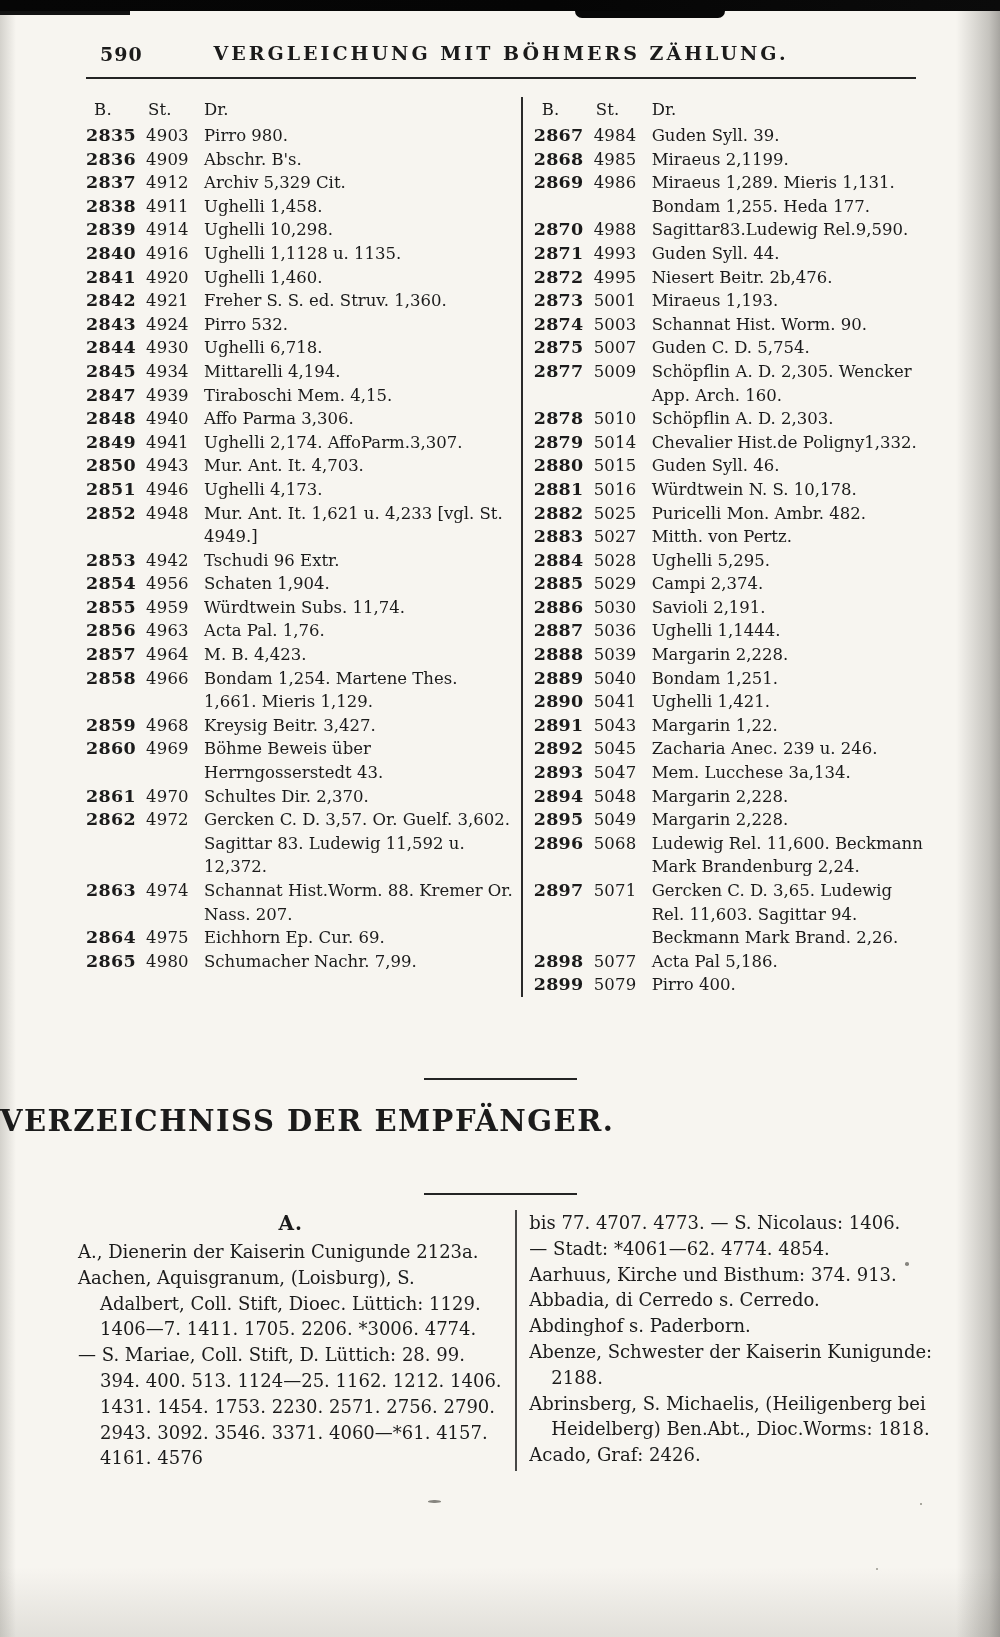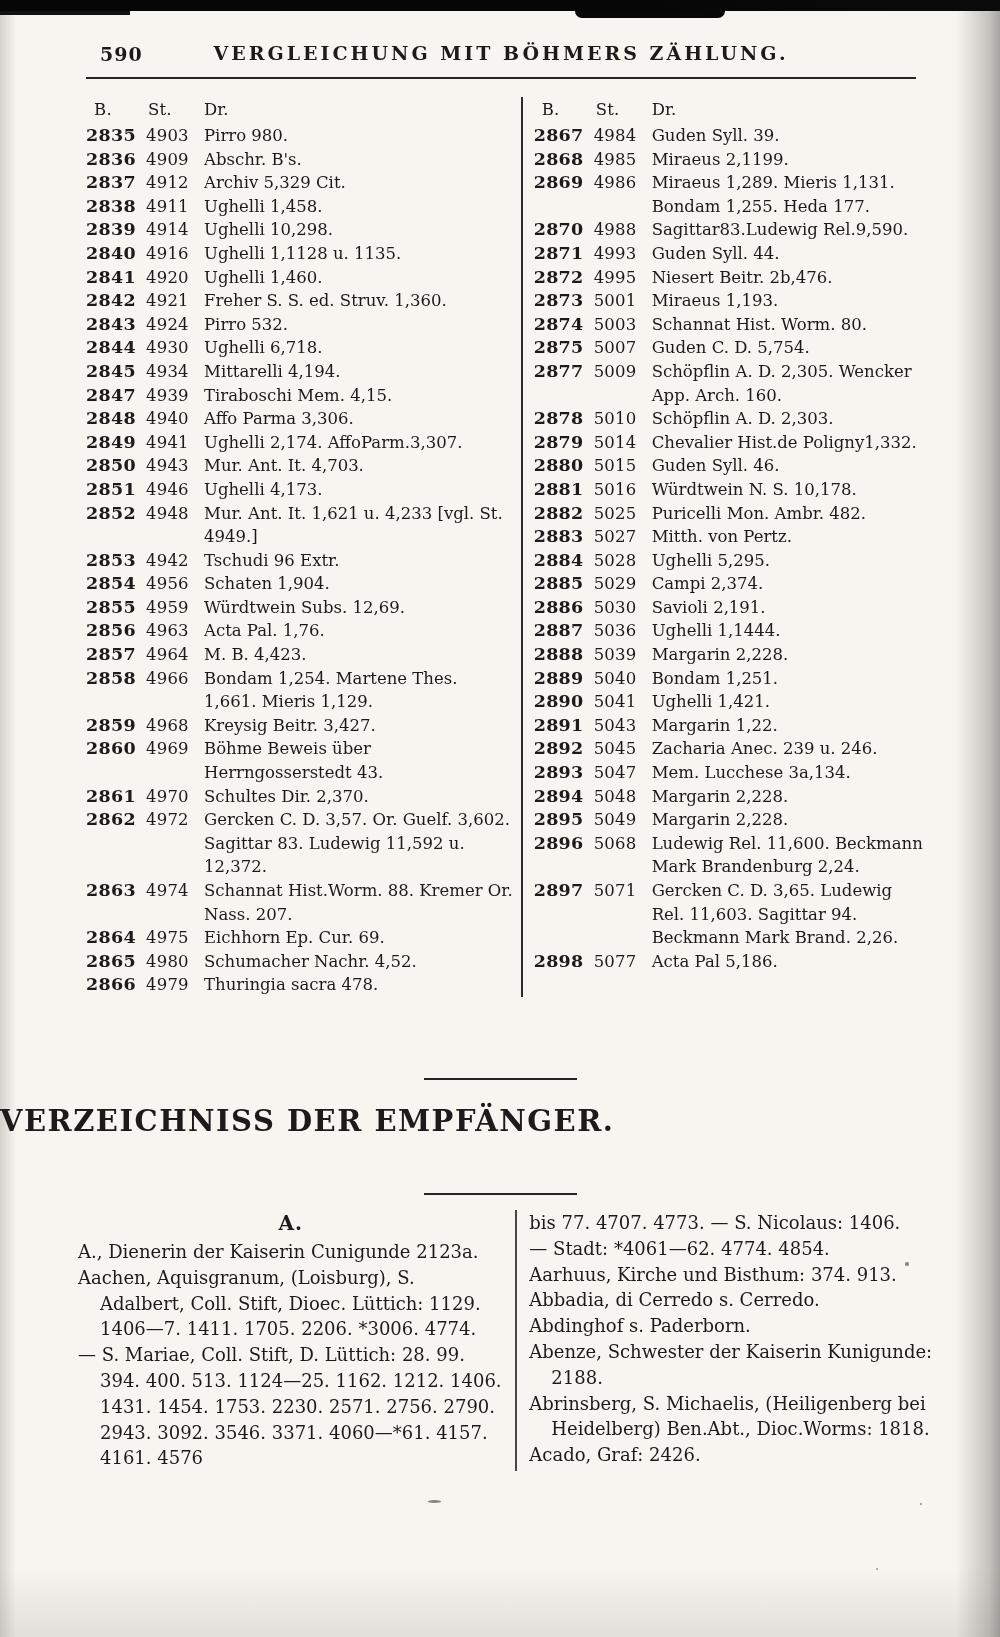--- a/index.html
+++ b/index.html
@@ -186,21 +186,21 @@
     <span class="dr">Tschudi 96 Extr.</span>
   </div>
           <div class="row">
     <span class="b">2854</span>
     <span class="st">4956</span>
     <span class="dr">Schaten 1,904.</span>
   </div>
           <div class="row">
     <span class="b">2855</span>
     <span class="st">4959</span>
-    <span class="dr">Würdtwein Subs. 12,69.</span>
+    <span class="dr">Würdtwein Subs. 11,74.</span>
   </div>
           <div class="row">
     <span class="b">2856</span>
     <span class="st">4963</span>
     <span class="dr">Acta Pal. 1,76.</span>
   </div>
           <div class="row">
     <span class="b">2857</span>
     <span class="st">4964</span>
     <span class="dr">M. B. 4,423.</span>
@@ -236,26 +236,21 @@
     <span class="dr">Schannat Hist.Worm. 88. Kremer Or. Nass. 207.</span>
   </div>
           <div class="row">
     <span class="b">2864</span>
     <span class="st">4975</span>
     <span class="dr">Eichhorn Ep. Cur. 69.</span>
   </div>
           <div class="row">
     <span class="b">2865</span>
     <span class="st">4980</span>
-    <span class="dr">Schumacher Nachr. 4,52.</span>
-  </div>
-          <div class="row">
-    <span class="b">2866</span>
-    <span class="st">4979</span>
-    <span class="dr">Thuringia sacra 478.</span>
+    <span class="dr">Schumacher Nachr. 7,99.</span>
   </div>
         </div>
     </div>
     <div class="col col-r">
       <div class="row hdr">
         <span class="b hb">B.</span>
         <span class="st hs">St.</span>
         <span class="dr hd">Dr.</span>
       </div>
       <div id="right-rows">
@@ -290,21 +285,21 @@
     <span class="dr">Niesert Beitr. 2b,476.</span>
   </div>
           <div class="row">
     <span class="b">2873</span>
     <span class="st">5001</span>
     <span class="dr">Miraeus 1,193.</span>
   </div>
           <div class="row">
     <span class="b">2874</span>
     <span class="st">5003</span>
-    <span class="dr">Schannat Hist. Worm. 80.</span>
+    <span class="dr">Schannat Hist. Worm. 90.</span>
   </div>
           <div class="row">
     <span class="b">2875</span>
     <span class="st">5007</span>
     <span class="dr">Guden C. D. 5,754.</span>
   </div>
           <div class="row">
     <span class="b">2877</span>
     <span class="st">5009</span>
     <span class="dr">Schöpflin A. D. 2,305. Wencker App. Arch. 160.</span>
@@ -406,20 +401,25 @@
   </div>
           <div class="row">
     <span class="b">2897</span>
     <span class="st">5071</span>
     <span class="dr">Gercken C. D. 3,65. Ludewig Rel. 11,603. Sagittar 94. Beckmann Mark Brand. 2,26.</span>
   </div>
           <div class="row">
     <span class="b">2898</span>
     <span class="st">5077</span>
     <span class="dr">Acta Pal 5,186.</span>
+  </div>
+          <div class="row">
+    <span class="b">2899</span>
+    <span class="st">5079</span>
+    <span class="dr">Pirro 400.</span>
   </div>
         </div>
     </div>
   </section>
 
   <div class="mid-rule r1"></div>
   <h1 class="register-title">VERZEICHNISS DER EMPFÄNGER.</h1>
   <div class="mid-rule r2"></div>
 
   <section class="register">

